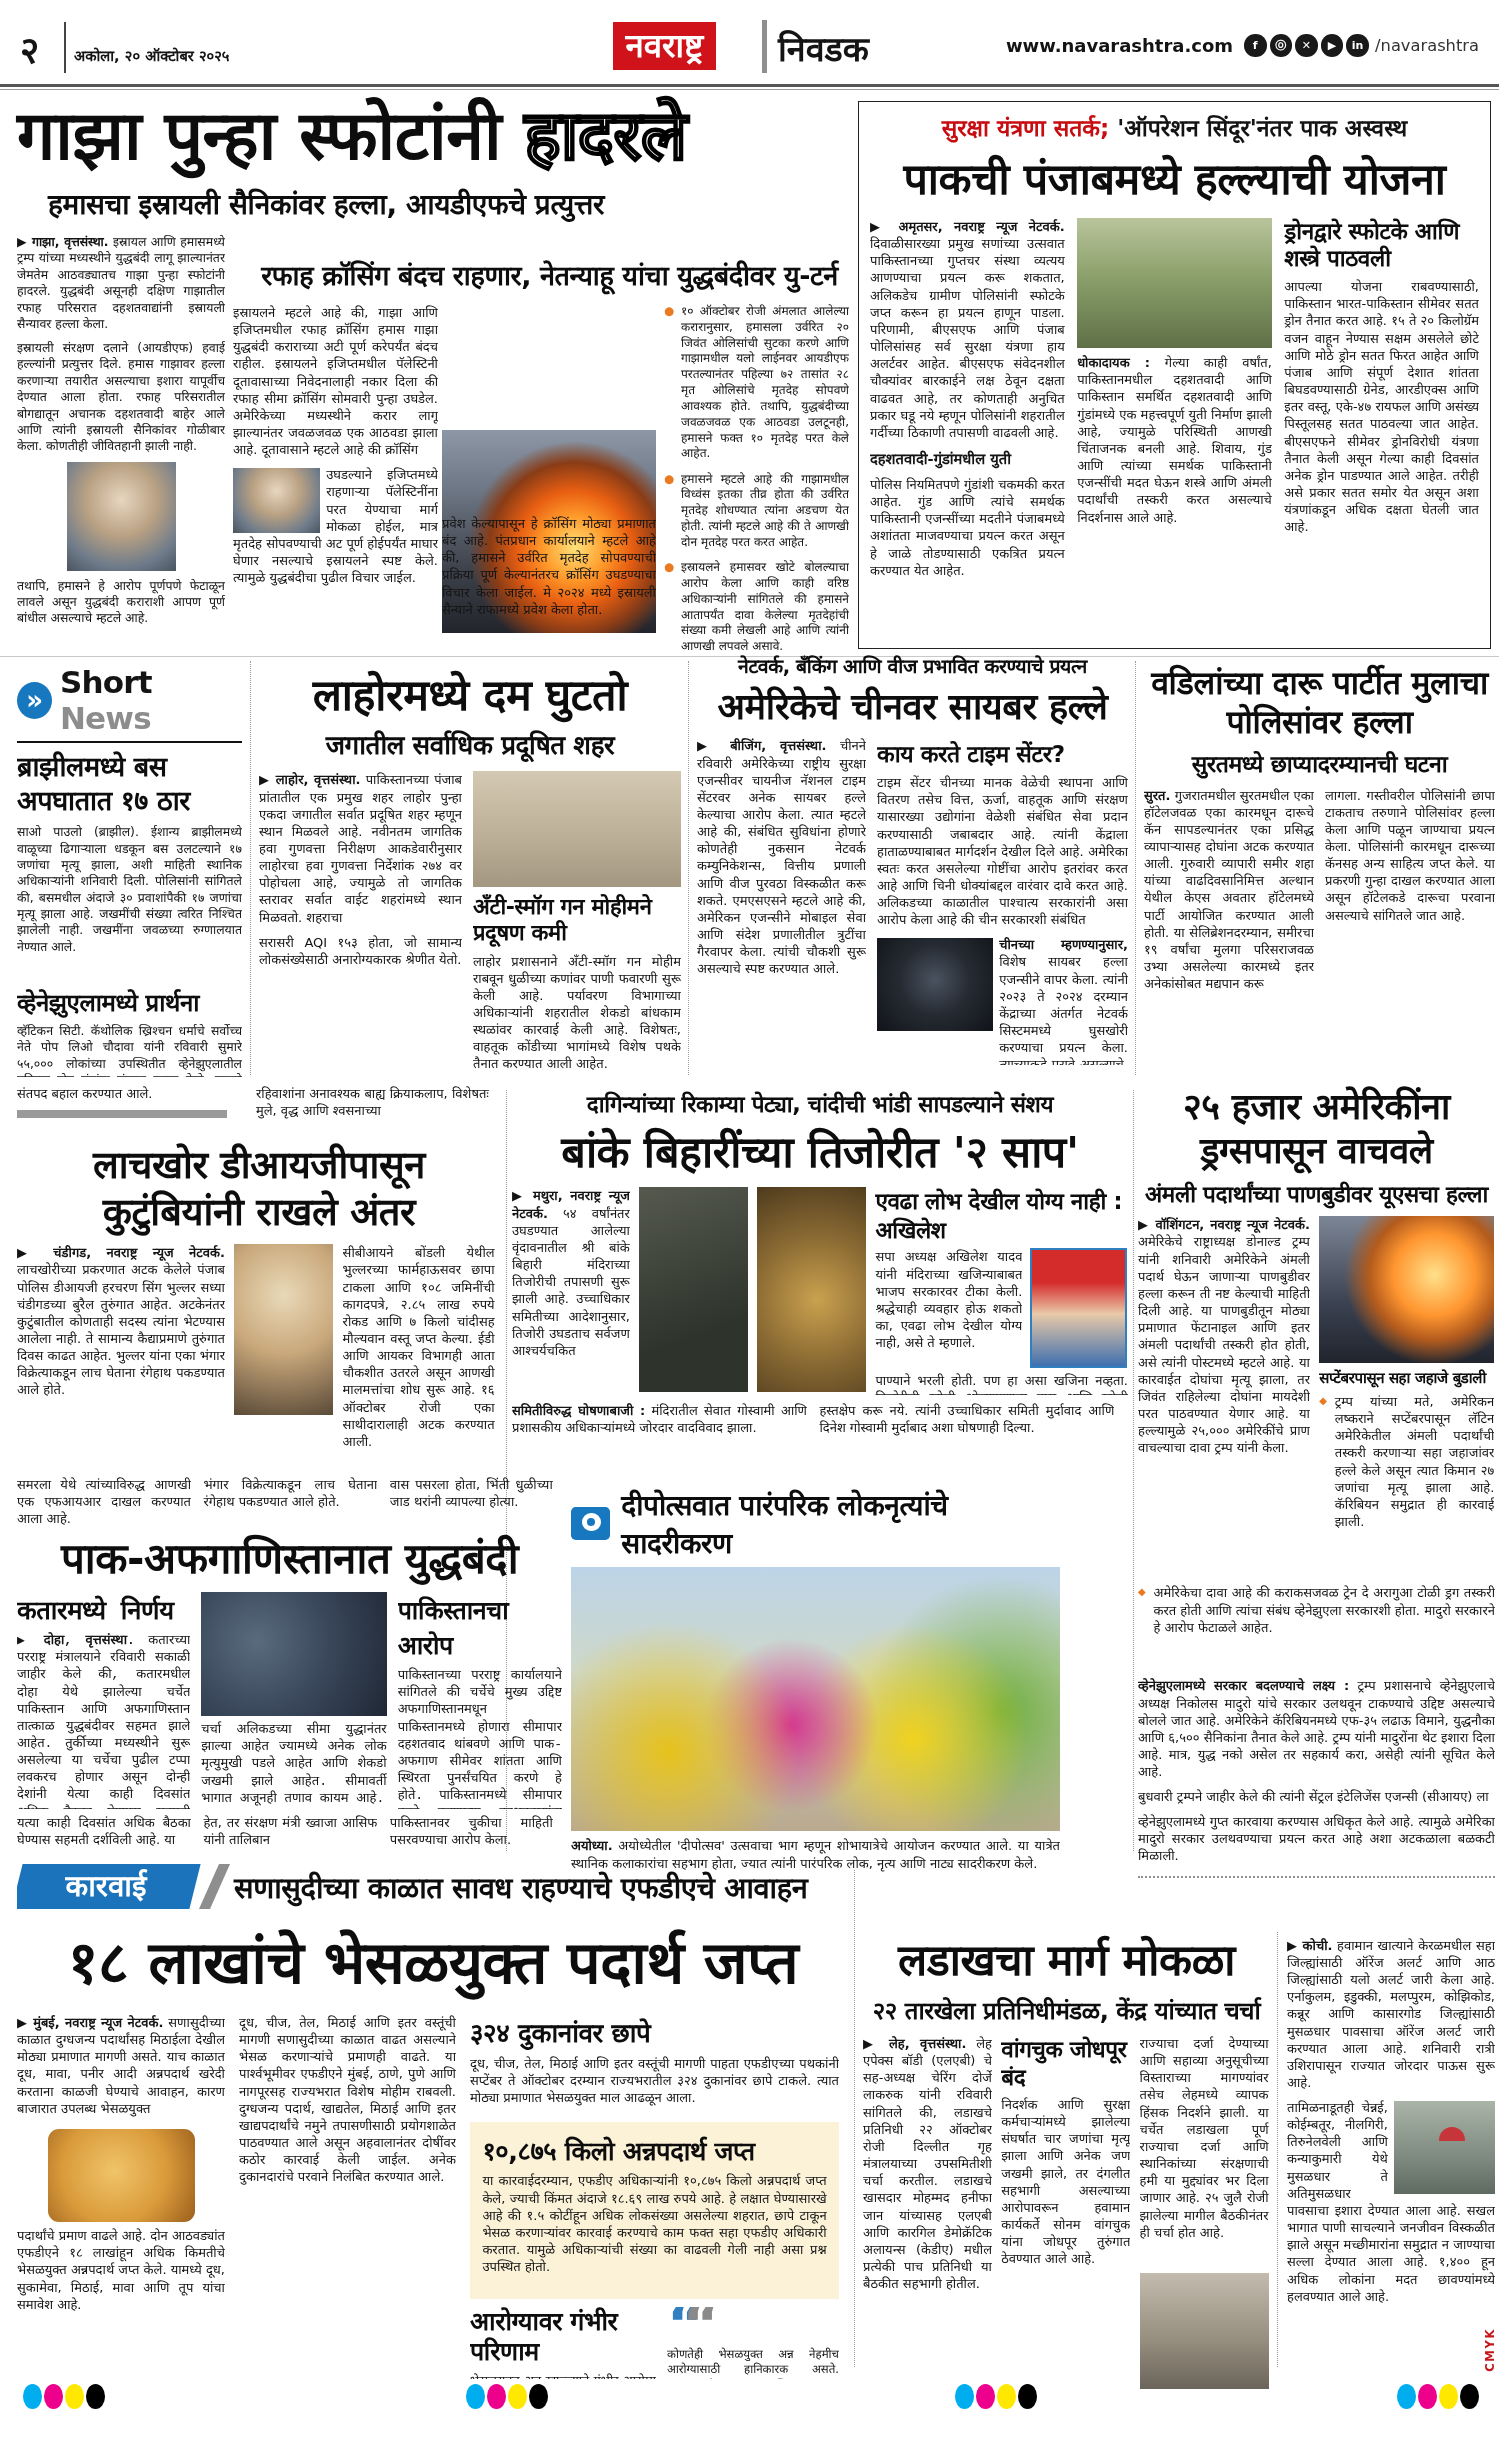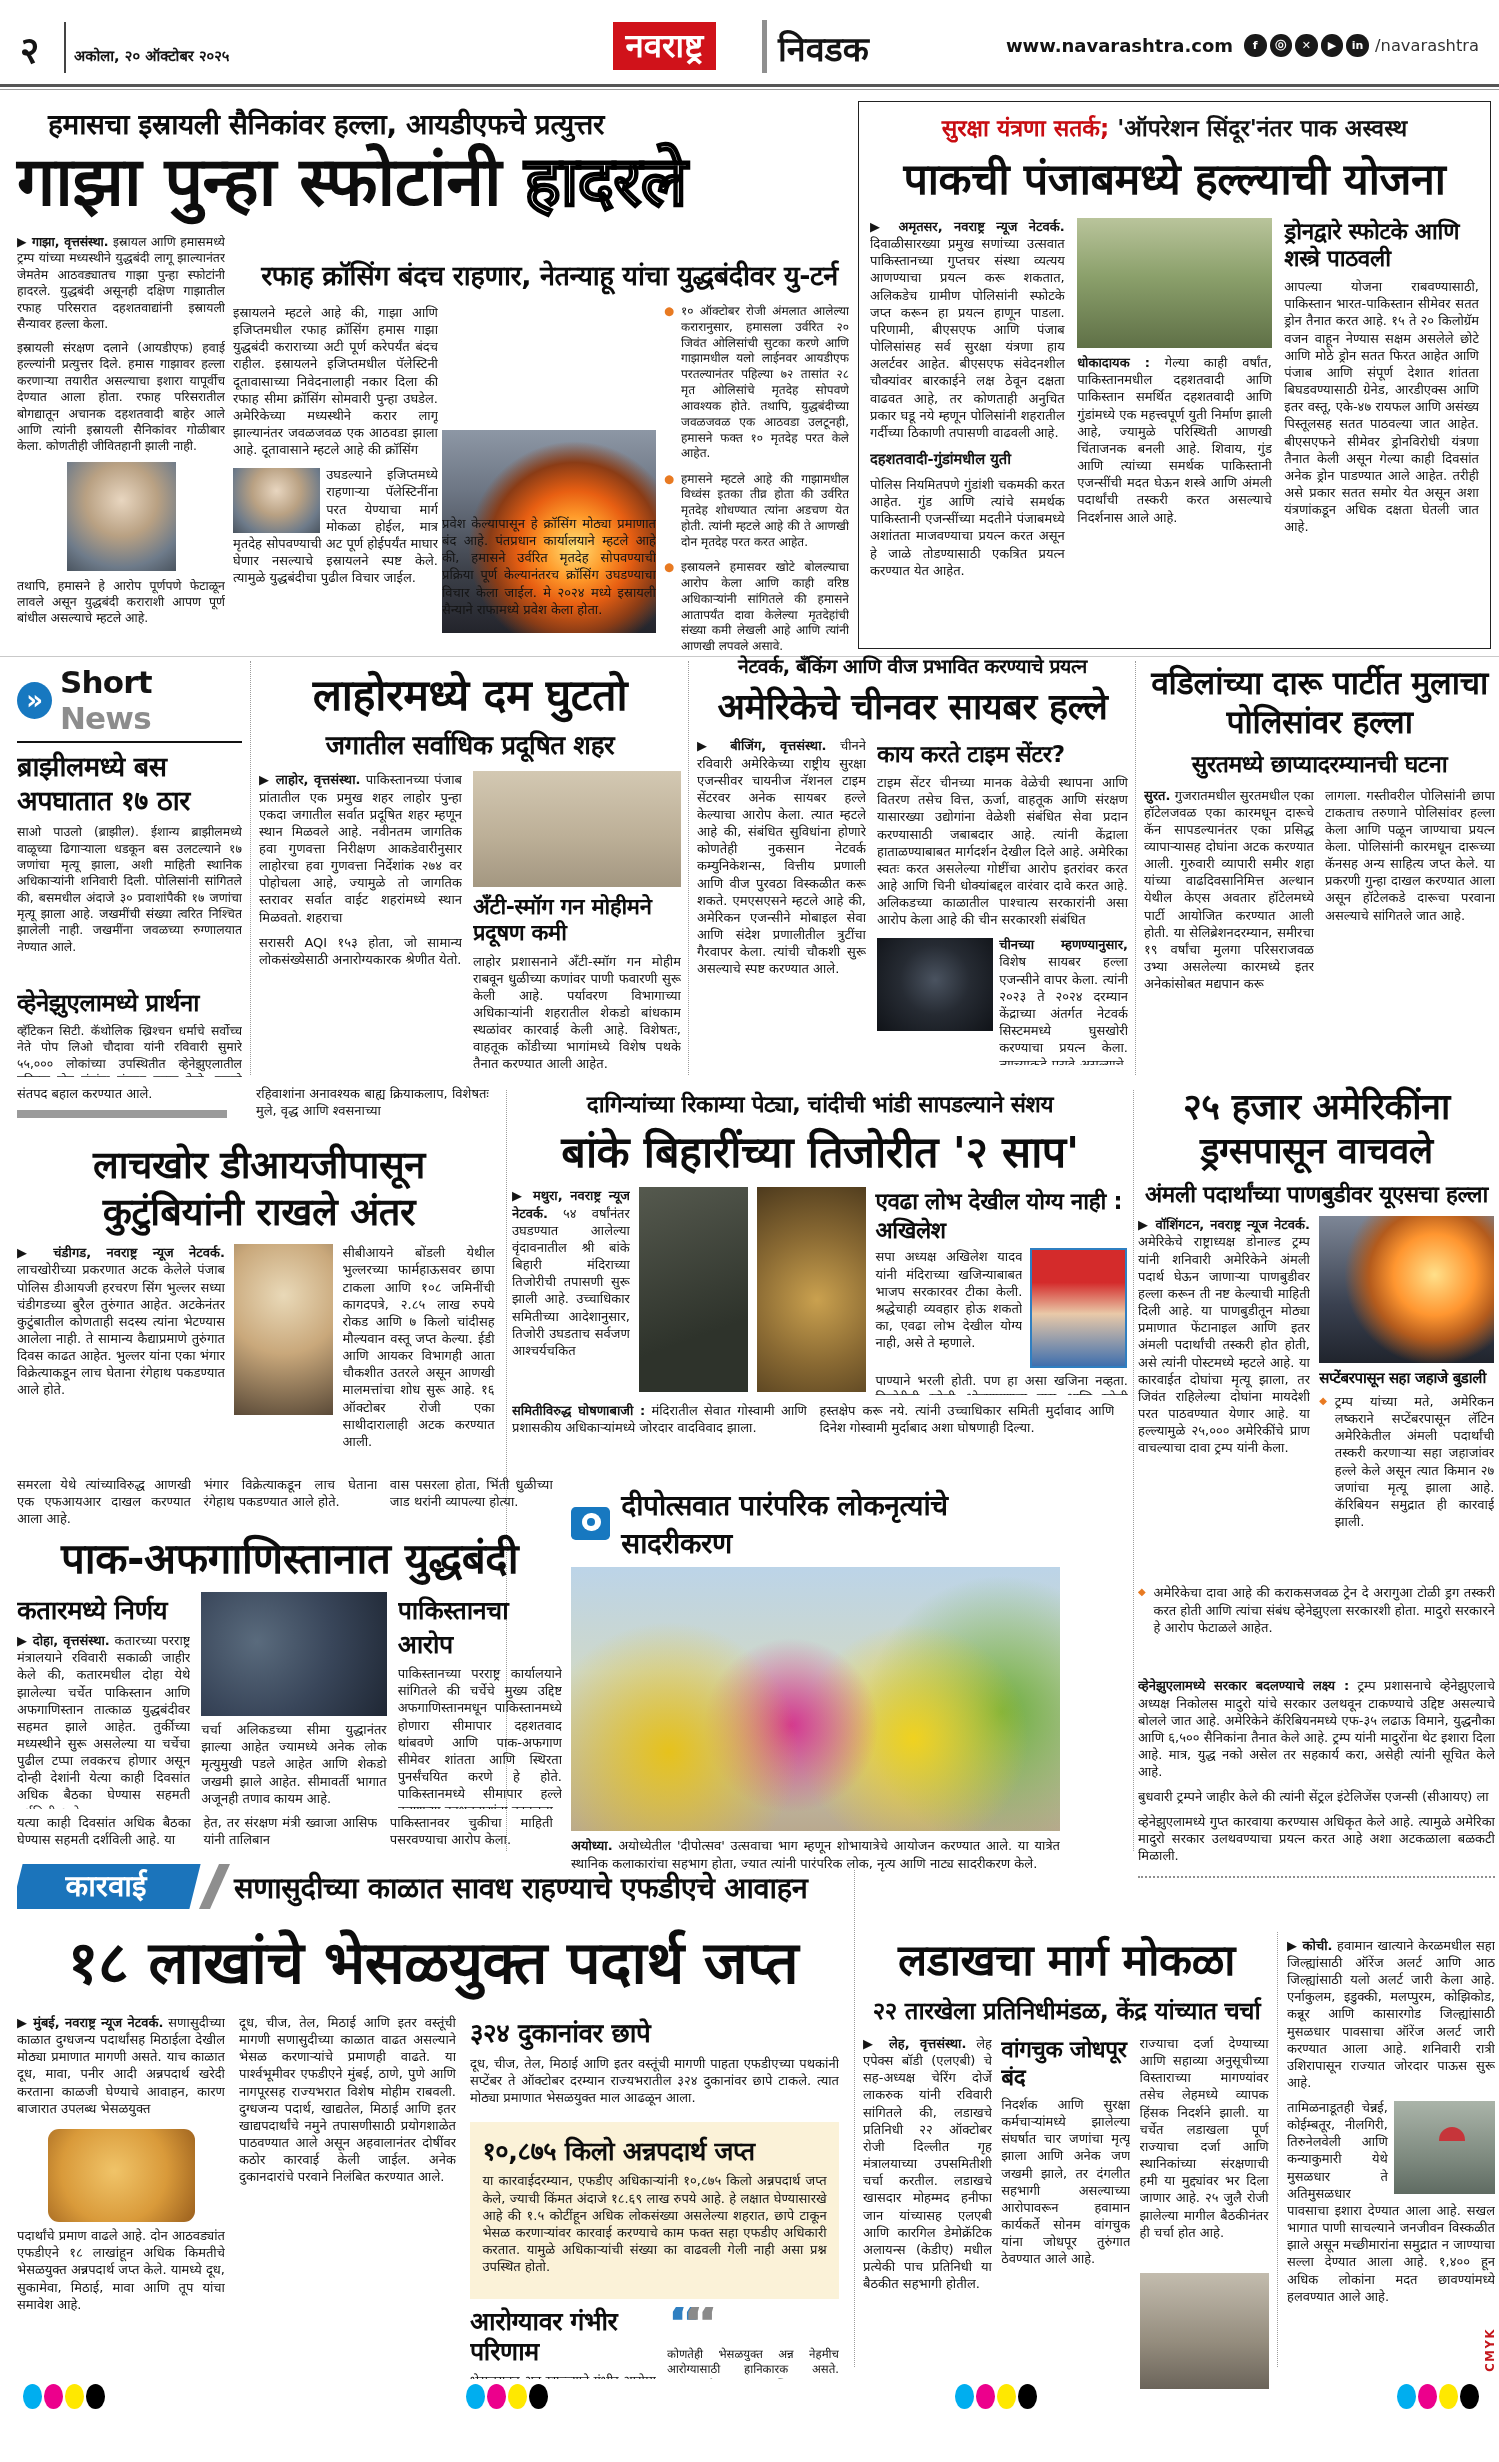--- a/index.html
+++ b/index.html
@@ -89,24 +89,24 @@
       <span class="social-dot">✕</span>
       <span class="social-dot">▶</span>
       <span class="social-dot">in</span>
       <span style="font-size:16.3px;margin-left:6.2px;color:#333;">/navarashtra</span>
     </div>
     <div class="abs" style="left:0;top:84px;width:1499px;height:3.1px;background:#555;"></div>
     <div class="abs" style="left:0;top:89px;width:1499px;height:0.8px;background:#999;"></div>
   </div>
 
   <div class="abs" style="left:17px;top:96px;width:832px;height:556px;">
-    <div class="hl" style="font-size:28px;margin:7.8px 0 0 31px;">हमासचा इस्रायली सैनिकांवर हल्ला, आयडीएफचे प्रत्युत्तर</div>
     <div class="hl" style="font-size:68px;line-height:1.18;white-space:nowrap;">
       <span>गाझा पुन्हा स्फोटांनी </span><span class="outline">हादरले</span>
     </div>
+    <div class="hl" style="font-size:28px;margin:7.8px 0 0 31px;">हमासचा इस्रायली सैनिकांवर हल्ला, आयडीएफचे प्रत्युत्तर</div>
 
     <div class="abs txt" style="left:0;top:138px;width:208px;height:418px;font-size:12.4px;">
       <p><span class="lead">▶ गाझा, वृत्तसंस्था.</span><span> इस्रायल आणि हमासमध्ये ट्रम्प यांच्या मध्यस्थीने युद्धबंदी लागू झाल्यानंतर जेमतेम आठवड्यातच गाझा पुन्हा स्फोटांनी हादरले. युद्धबंदी असूनही दक्षिण गाझातील रफाह परिसरात दहशतवाद्यांनी इस्रायली सैन्यावर हल्ला केला.</span></p>
       <p>इस्रायली संरक्षण दलाने (आयडीएफ) हवाई हल्ल्यांनी प्रत्युत्तर दिले. हमास गाझावर हल्ला करणाऱ्या तयारीत असल्याचा इशारा यापूर्वीच देण्यात आला होता. रफाह परिसरातील बोगद्यातून अचानक दहशतवादी बाहेर आले आणि त्यांनी इस्रायली सैनिकांवर गोळीबार केला. कोणतीही जीवितहानी झाली नाही.</p>
       <div class="photo ph-netanyahu" style="width:109px;height:109px;margin:3.1px auto 6.2px auto;"></div>
       <p>तथापि, हमासने हे आरोप पूर्णपणे फेटाळून लावले असून युद्धबंदी कराराशी आपण पूर्ण बांधील असल्याचे म्हटले आहे.</p>
     </div>
 
     <div class="abs hl center" style="left:216px;top:160px;width:633px;height:42px;font-size:27px;">रफाह क्रॉसिंग बंदच राहणार, नेतन्याहू यांचा युद्धबंदीवर यु-टर्न</div>
     <div class="abs txt" style="left:216px;top:208px;width:205px;height:348px;">
@@ -319,21 +319,21 @@
           <p>समरला येथे त्यांच्याविरुद्ध आणखी एक एफआयआर दाखल करण्यात आला आहे.</p>
         </div>
       <div class="txt" style="width:174px;height:50px;">
           <p>भंगार विक्रेत्याकडून लाच घेताना रंगेहाथ पकडण्यात आले होते.</p>
         </div>
       <div class="txt" style="width:163px;height:50px;">
           <p>वास पसरला होता, भिंती धुळीच्या जाड थरांनी व्यापल्या होत्या.</p>
         </div>
     </div>
     <div class="hl center" style="font-size:42px;margin-top:1.6px;">पाक-अफगाणिस्तानात युद्धबंदी</div>
-    <div style="display:flex;gap:11px;margin-top:7.8px;height:217px;overflow:hidden;">
+    <div style="display:flex;gap:11px;margin-top:7.8px;height:217px;overflow:hidden;font-family:Liberation Mono, monospace;">
       <div style="width:174px;overflow:hidden;">
         <div class="hl" style="font-size:25.6px;margin-bottom:4.7px;">कतारमध्ये निर्णय</div>
         <div class="txt">
             <p><span class="lead">▶ दोहा, वृत्तसंस्था.</span><span> कतारच्या परराष्ट्र मंत्रालयाने रविवारी सकाळी जाहीर केले की, कतारमधील दोहा येथे झालेल्या चर्चेत पाकिस्तान आणि अफगाणिस्तान तात्काळ युद्धबंदीवर सहमत झाले आहेत. तुर्कीच्या मध्यस्थीने सुरू असलेल्या या चर्चेचा पुढील टप्पा लवकरच होणार असून दोन्ही देशांनी येत्या काही दिवसांत अधिक बैठका घेण्यास सहमती दर्शविली आहे.</span></p>
           </div>
       </div>
       <div style="width:186px;overflow:hidden;">
         <div class="photo ph-handshake" style="width:186px;height:124px;"></div>
         <div class="txt" style="margin-top:4.7px;">
             <p>चर्चा अलिकडच्या सीमा युद्धानंतर झाल्या आहेत ज्यामध्ये अनेक लोक मृत्युमुखी पडले आहेत आणि शेकडो जखमी झाले आहेत. सीमावर्ती भागात अजूनही तणाव कायम आहे.</p>

